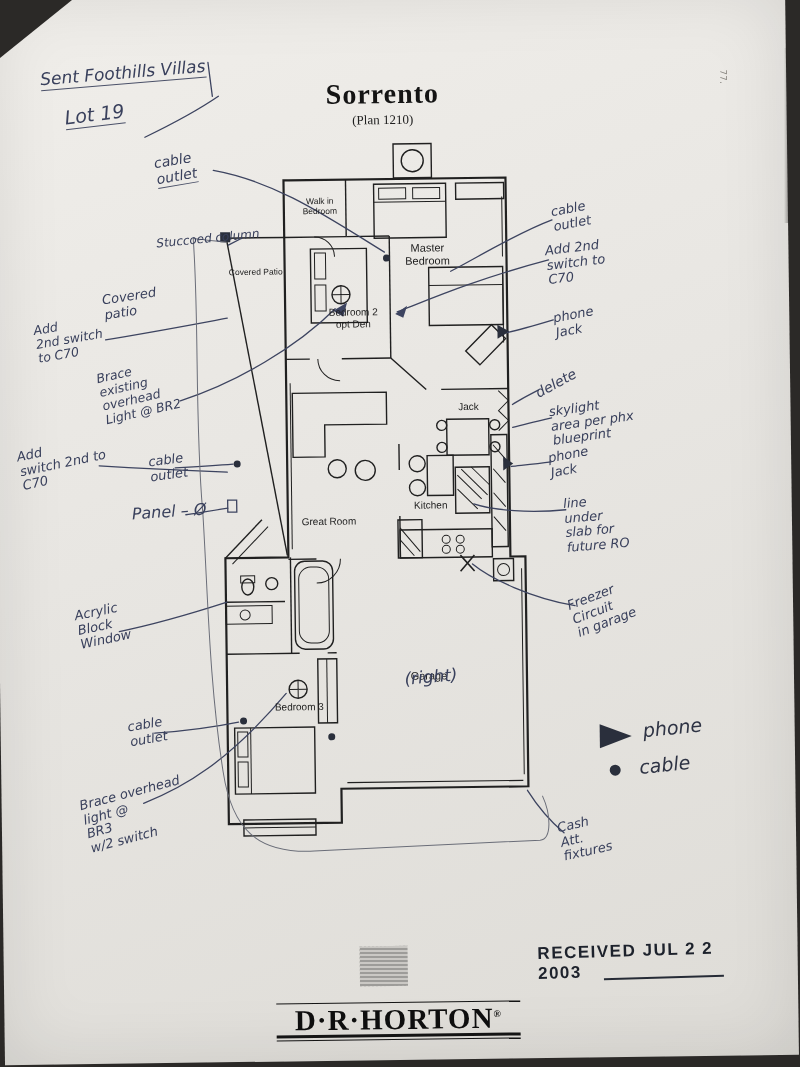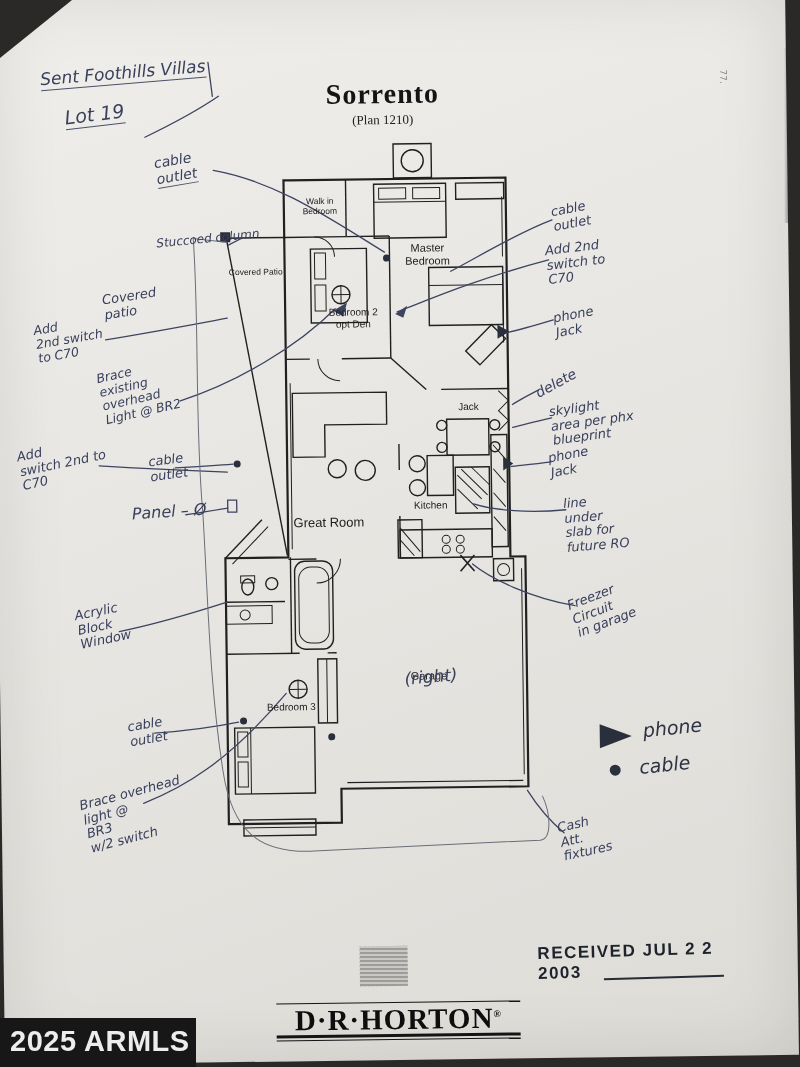--- a/index.html
+++ b/index.html
@@ -171,23 +171,23 @@
       <div class="subtitle">(Plan 1210)</div>
 
       <div class="room-label" style="left:296px;top:196px;width:56px;font-size:8.5px;">Walk in
 Bedroom</div>
       <div class="room-label" style="left:388px;top:242px;width:86px;font-size:11px;">Master
 Bedroom</div>
       <div class="room-label" style="left:319px;top:306px;width:74px;font-size:10px;">Bedroom 2
 opt Den</div>
       <div class="room-label" style="left:226px;top:266px;width:66px;font-size:8.5px;">Covered Patio</div>
       <div class="room-label" style="left:450px;top:402px;width:40px;font-size:10px;">Jack</div>
-      <div class="room-label" style="left:290px;top:515px;width:78px;font-size:13px;">Great Room</div>
+      <div class="room-label" style="left:290px;top:515px;width:78px;font-size:10px;">Great Room</div>
       <div class="room-label" style="left:402px;top:500px;width:58px;font-size:10px;">Kitchen</div>
-      <div class="room-label" style="left:252px;top:700px;width:74px;font-size:10px;">Bedroom 3</div>
+      <div class="room-label" style="left:260px;top:700px;width:74px;font-size:10px;">Bedroom 3</div>
       <div class="room-label" style="left:394px;top:650px;width:66px;font-size:11px;margin-top:20px;">Garage</div>
       <div class="note" style="left:384px;top:668px;width:90px;font-size:17px;text-align:center;transform:rotate(-4deg);">(right)</div>
 
       <div class="note hw-underline" style="left:46px;top:60px;font-size:17px;transform:rotate(-4deg);">Sent Foothills Villas</div>
       <div class="note hw-underline" style="left:70px;top:100px;font-size:19px;transform:rotate(-6deg);">Lot 19</div>
       <div class="note hw-underline" style="left:160px;top:150px;font-size:14px;transform:rotate(-9deg);">cable
 outlet</div>
 
       <div class="note" style="left:160px;top:230px;font-size:12px;transform:rotate(-5deg);">Stuccoed column</div>
       <div class="note" style="left:106px;top:286px;font-size:13px;transform:rotate(-8deg);">Covered
@@ -252,16 +252,13 @@
         <div class="rule thick"></div>
         <div class="rule" style="margin-top:2px;"></div>
       </div>
 
       <div class="artifact">77.</div>
     </div>
   </div>
 
   <div class="corner-shadow"></div>
   <div class="edge-right"></div>
-  <div class="armls-bar">
-    <div class="armls-text">2025 ARMLS</div>
-  </div>
 </div>
 
 </body></html>

